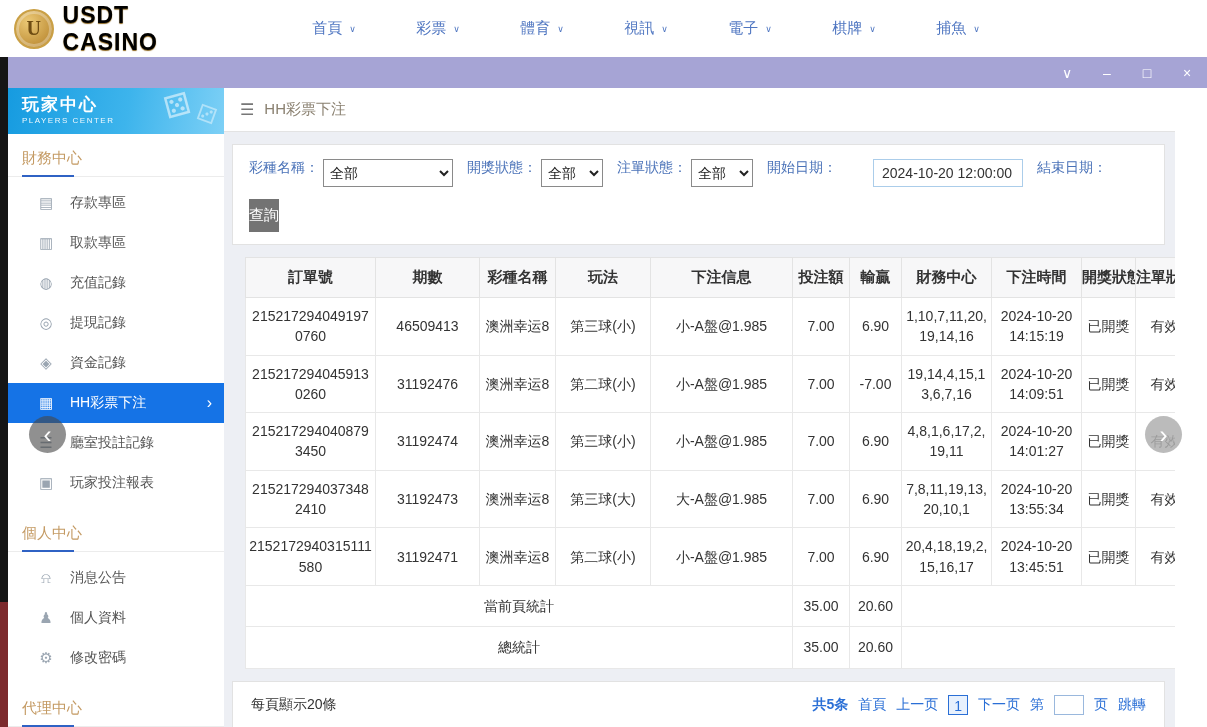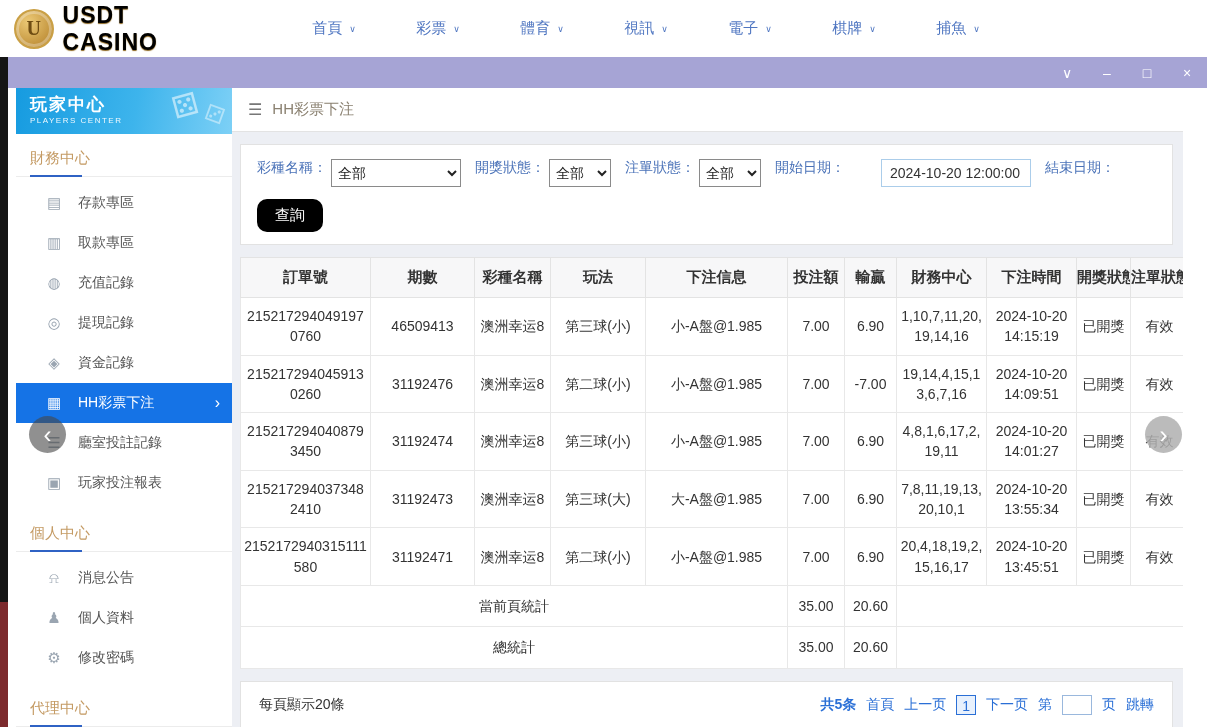--- a/index.html
+++ b/index.html
@@ -18,21 +18,21 @@
   
   .left-strip { position:absolute; left:0; top:57px; width:8px; height:670px; background:#151515; }
   .left-strip-red { position:absolute; left:0; top:545px; width:8px; height:135px; background:#7c2a2d; }
 
   
   .titlebar { position:absolute; left:8px; top:57px; width:1199px; height:31px; background:#a6a4d5; z-index:2; }
   .win-controls { position:absolute; right:12px; top:0; height:31px; display:flex; align-items:center; gap:24px; color:#fff; }
   .win-btn { font-size:14px; width:16px; text-align:center; cursor:pointer; }
 
   
-  .window { position:absolute; left:16px; top:88px; width:1167px; height:639px; display:flex; background:#edeff4; z-index:1; }
+  .window { position:absolute; left:8px; top:88px; width:1167px; height:639px; display:flex; background:#edeff4; z-index:1; }
 
   
   .sidebar { width:216px; background:#fff; flex-shrink:0; overflow:hidden; }
   .sb-header { height:46px; background:linear-gradient(100deg,#169be0 0%,#3db4ec 55%,#7dd0f6 100%); color:#fff; padding:5px 0 0 14px; position:relative; overflow:hidden; }
   .sb-title { font-size:17px; font-weight:bold; letter-spacing:2px; }
   .sb-sub { font-size:8px; letter-spacing:1.5px; opacity:.92; }
   .dice-a { position:absolute; right:34px; top:0; font-size:30px; color:rgba(255,255,255,.55); transform:rotate(-15deg); }
   .dice-b { position:absolute; right:8px; top:14px; font-size:22px; color:rgba(255,255,255,.45); transform:rotate(20deg); }
   .sb-heading { padding:15px 14px 8px; color:#c49a63; font-size:15px; border-bottom:1px solid #ececec; position:relative; }
   .sb-heading::after { content:""; position:absolute; left:14px; bottom:-1px; width:52px; height:2px; background:#2f62c4; }
@@ -52,23 +52,23 @@
   .content { padding:12px 10px 0 8px; }
 
   .filter-card { background:#fff; border:1px solid #e2e2e2; padding:14px 16px 12px; }
   .filter-row { display:flex; font-size:14px; color:#4a72b8; }
   .filter-row label { margin-right:4px; white-space:nowrap; }
   .filter-row .gap { width:14px; }
   select { font-size:14px; padding:3px 2px; color:#222; border:1px solid #8a8a8a; background:#fff; cursor:pointer; }
   .sel-wide { width:130px; }
   .sel-small { width:62px; }
   .date-input { width:150px; font-size:14px; padding:5px 8px; border:1px solid #abcdea; color:#333;margin-left:32px; }
-  .btn-query { margin-top:12px; background:#000000; color:#fff; border:none; border-radius:10px; padding:7px 18px; font-size:15px; cursor:pointer; }
-
-  .table-wrap { margin-top:12px; }
+  .btn-query { margin-top:12px; background:#737373; color:#fff; border:none; border-radius:0; padding:7px 0; font-size:15px; cursor:pointer; }
+
+  .table-wrap { margin-top:12px;margin-left:13px; }
   table { border-collapse:collapse; table-layout:fixed; width:948px; background:#fff; }
   th { background:#f7f7f8; font-size:15px; font-weight:bold; padding:10px 0; border:1px solid #e3e3e3; color:#333; white-space:nowrap; overflow:hidden; }
   td { font-size:14px; padding:8px 3px; border:1px solid #e8e8e8; text-align:center; color:#333; word-break:break-all; line-height:1.45; background:#fff; }
   tr.data-row td { height:57px; }
   tr.sum-row td { padding:10px 3px; }
 
   .footer-bar { margin-top:12px; background:#fff; border:1px solid #e2e2e2; height:48px; display:flex; align-items:center; justify-content:space-between; padding:0 18px; font-size:14px; color:#333; }
   .pagination { display:flex; align-items:center; gap:10px; color:#2a6fd6; }
   .pg-link { cursor:pointer; }
   .pg-total { font-weight:bold; }

